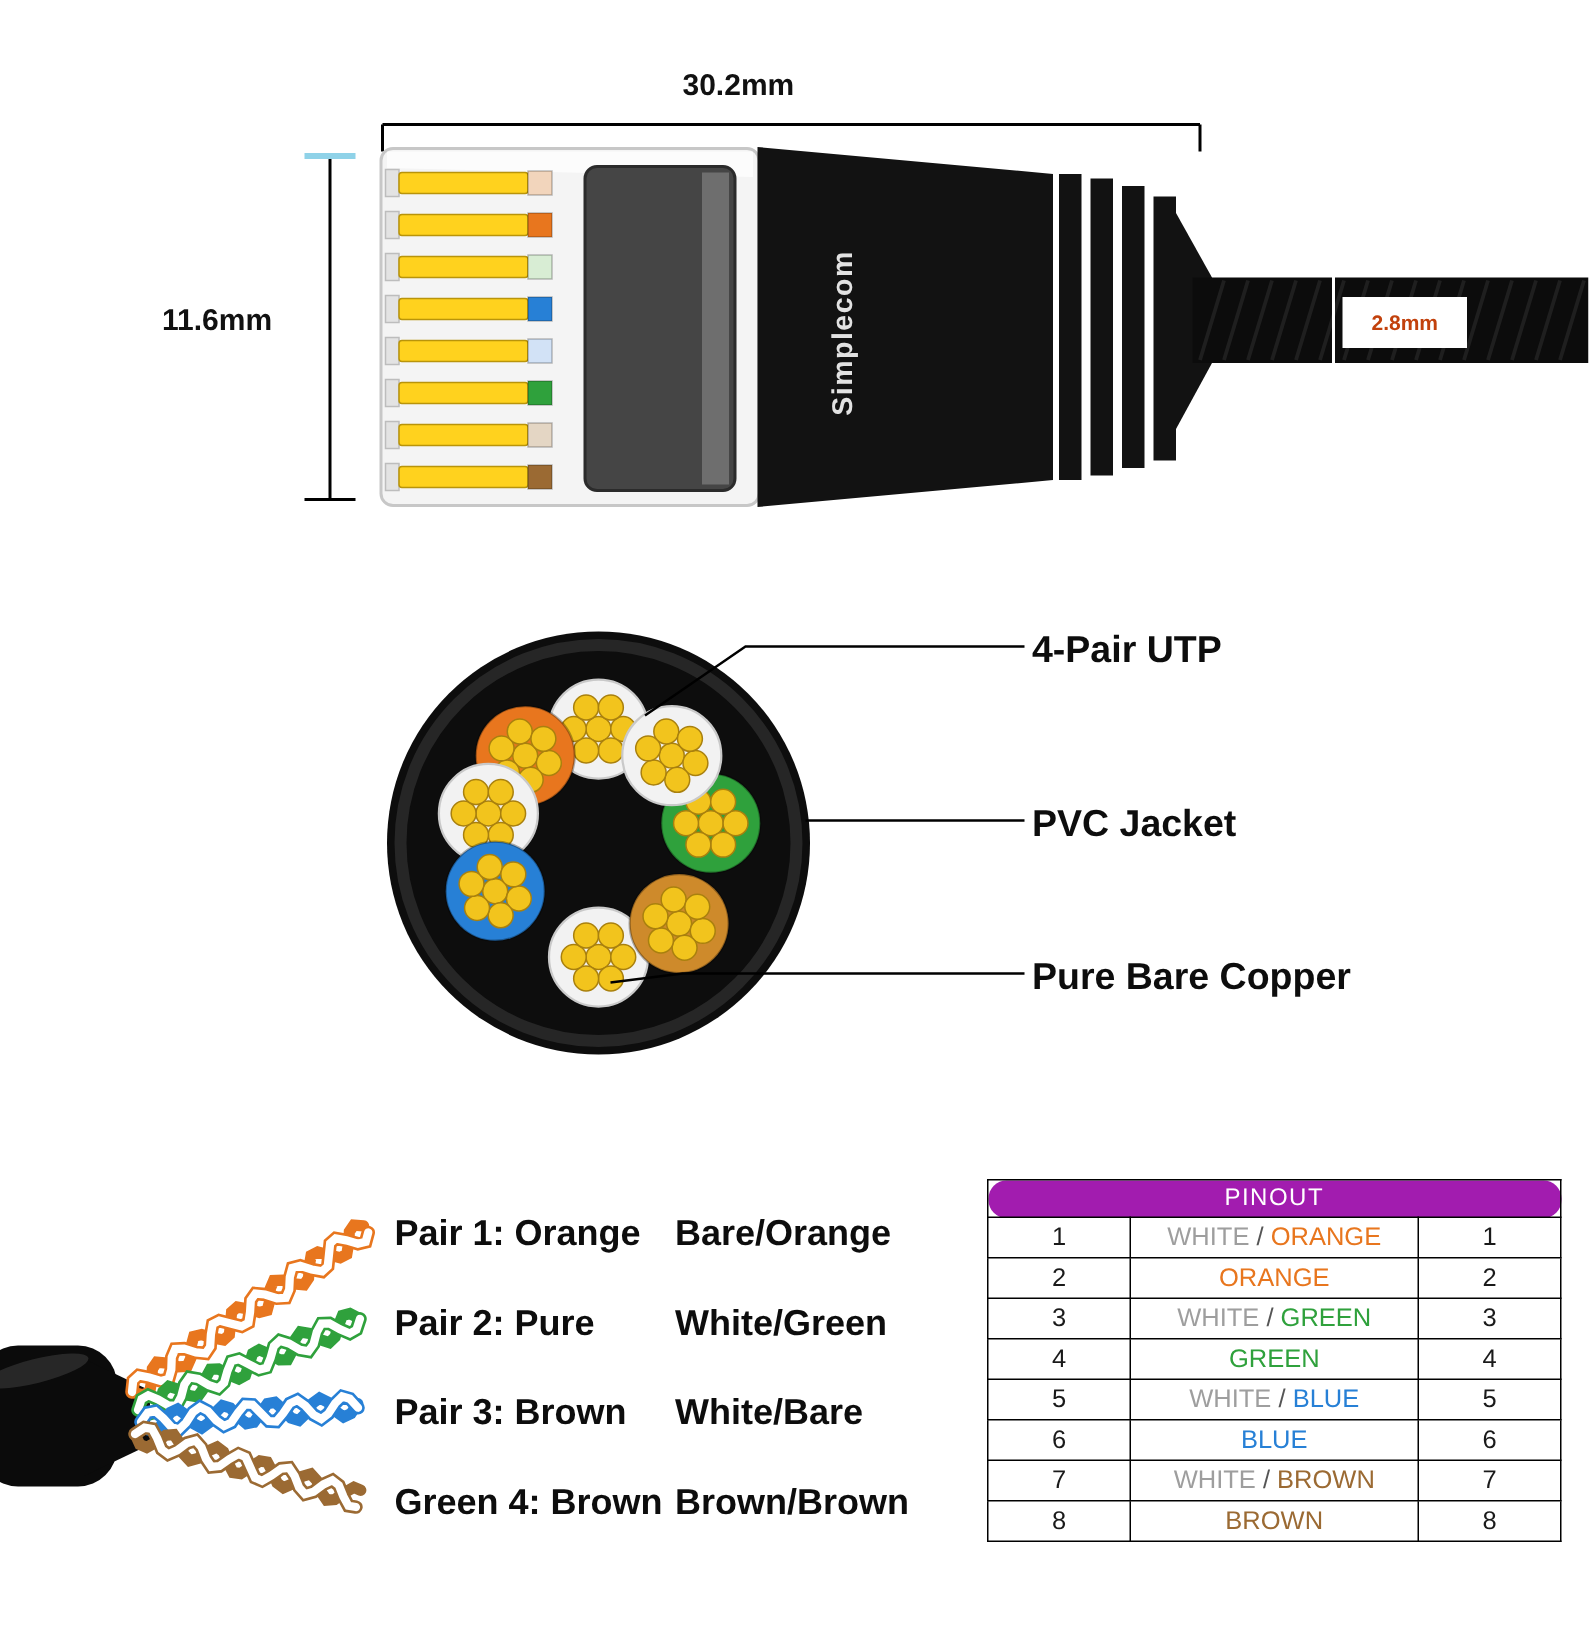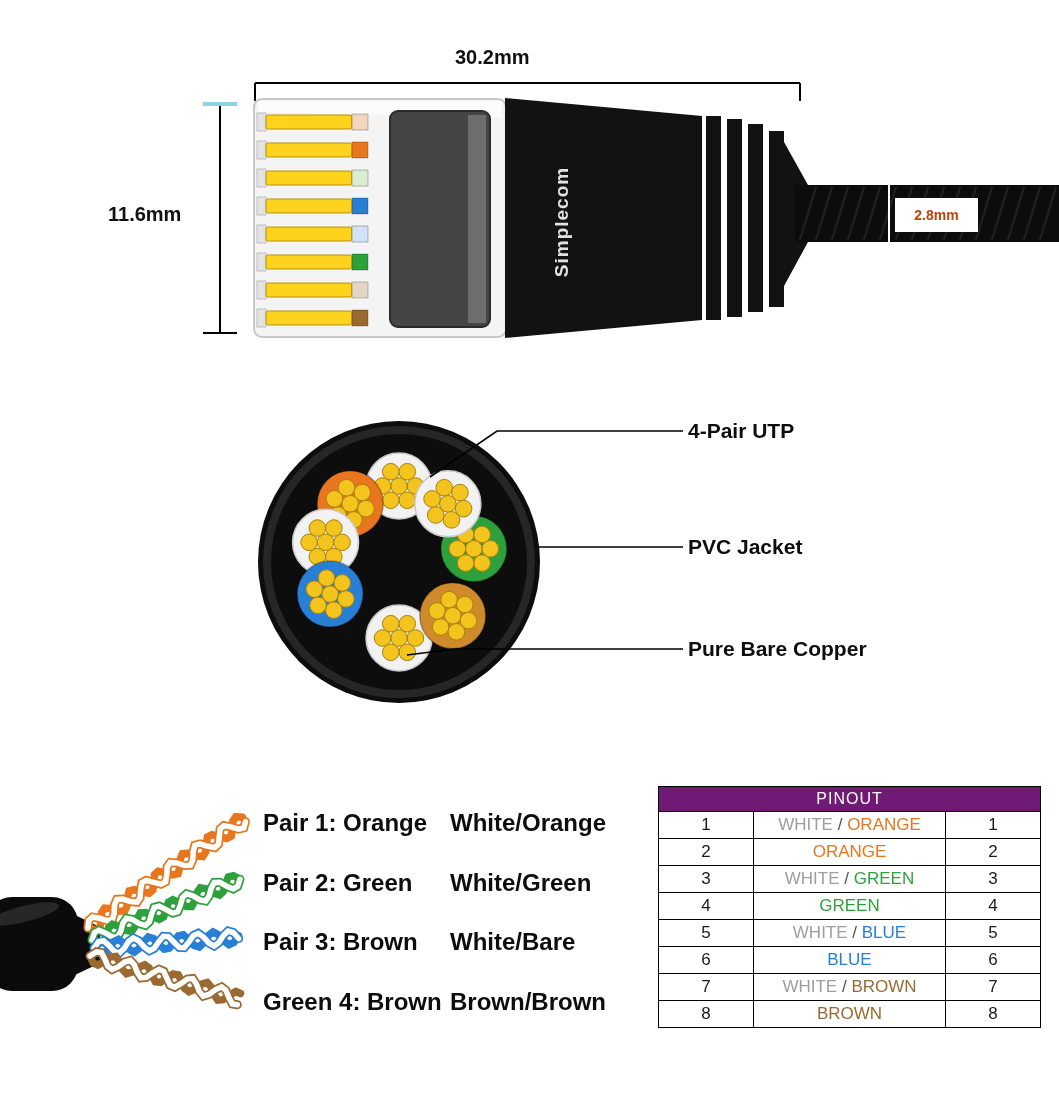--- a/index.html
+++ b/index.html
@@ -6,32 +6,32 @@
   body { font-family:"Liberation Sans", sans-serif; background:#fff; }
   #canvas { position:relative; width:1059px; height:1095px; background:#fff; overflow:hidden; }
   #gfx { position:absolute; left:0; top:0; font-family:"Liberation Sans", sans-serif; }
   .overlay { position:absolute; color:#111; }
   .dim-label { font-weight:bold; font-size:20px; text-align:left; }
   #dim-width { left:455px; top:46px; width:146px; }
   #dim-height { left:108px; top:203px; width:96px; }
   #dim-cable { left:895px; top:198px; width:83px; height:34px; background:#fff;
                display:flex; align-items:center; justify-content:center;
                font-weight:bold; font-size:14px; color:#c2410c; }
-  .callout { position:absolute; left:688px; font-weight:bold; font-size:21px; color:#0d0d0d;text-align:right; }
+  .callout { position:absolute; left:688px; font-weight:bold; font-size:25px; color:#0d0d0d;text-align:right; }
   #callout-utp { top:419px; }
   #callout-jacket { top:535px; }
   #callout-copper { top:637px; }
   .pair-row { position:absolute; left:263px; width:440px; height:34px;
               font-size:24px; font-weight:600; color:#0d0d0d; line-height:34px; }
   .pair-alt { position:absolute; left:187px; top:0; }
   #pinout { position:absolute; left:658px; top:786px; width:382px;
             border-collapse:collapse; table-layout:fixed; background:#fff; }
   #pinout th, #pinout td { border:1px solid #000; text-align:center; padding:0;
             font-size:17px; font-weight:normal; color:#1a1a1a; }
-  #pinout tr.title th { background:#701a75; color:#fff; height:25px; font-size:16px; letter-spacing:1px; }
+  #pinout tr.title th { background:#a21caf; color:#fff; height:25px; font-size:16px; letter-spacing:1px;border-radius:12px; }
   #pinout tr.cols th { height:23px; font-size:16px; }
   #pinout td { height:27px; }
 </style>
 </head>
 <body>
 
 <div id="canvas">
 
   <svg id="gfx" width="1059" height="1095" viewBox="0 0 1059 1095">
 
@@ -237,22 +237,22 @@
 
   <div id="dim-width" class="overlay dim-label">30.2mm</div>
   <div id="dim-height" class="overlay dim-label">11.6mm</div>
   <div id="dim-cable" class="overlay">2.8mm</div>
 
   <div id="callout-utp" class="callout">4-Pair UTP</div>
   <div id="callout-jacket" class="callout">PVC Jacket</div>
   <div id="callout-copper" class="callout">Pure Bare Copper</div>
 
   <div id="pair-rows">
-      <div class="pair-row" style="top: 806px;"><span>Pair 1: Orange</span><span class="pair-alt">White/Orange</span></div>
-      <div class="pair-row" style="top: 866px;"><span>Pair 2: Green</span><span class="pair-alt">White/Green</span></div>
+      <div class="pair-row" style="top: 806px;"><span>Pair 1: Orange</span><span class="pair-alt">Bare/Orange</span></div>
+      <div class="pair-row" style="top: 866px;"><span>Pair 2: Pure</span><span class="pair-alt">White/Green</span></div>
       <div class="pair-row" style="top: 925px;"><span>Pair 3: Brown</span><span class="pair-alt">White/Bare</span></div>
       <div class="pair-row" style="top: 985px;"><span>Green 4: Brown</span><span class="pair-alt">Brown/Brown</span></div>
     </div>
 
   <table id="pinout">
     <colgroup>
         <col style="width:95px">
         <col style="width:192px">
         <col style="width:95px">
       </colgroup>

